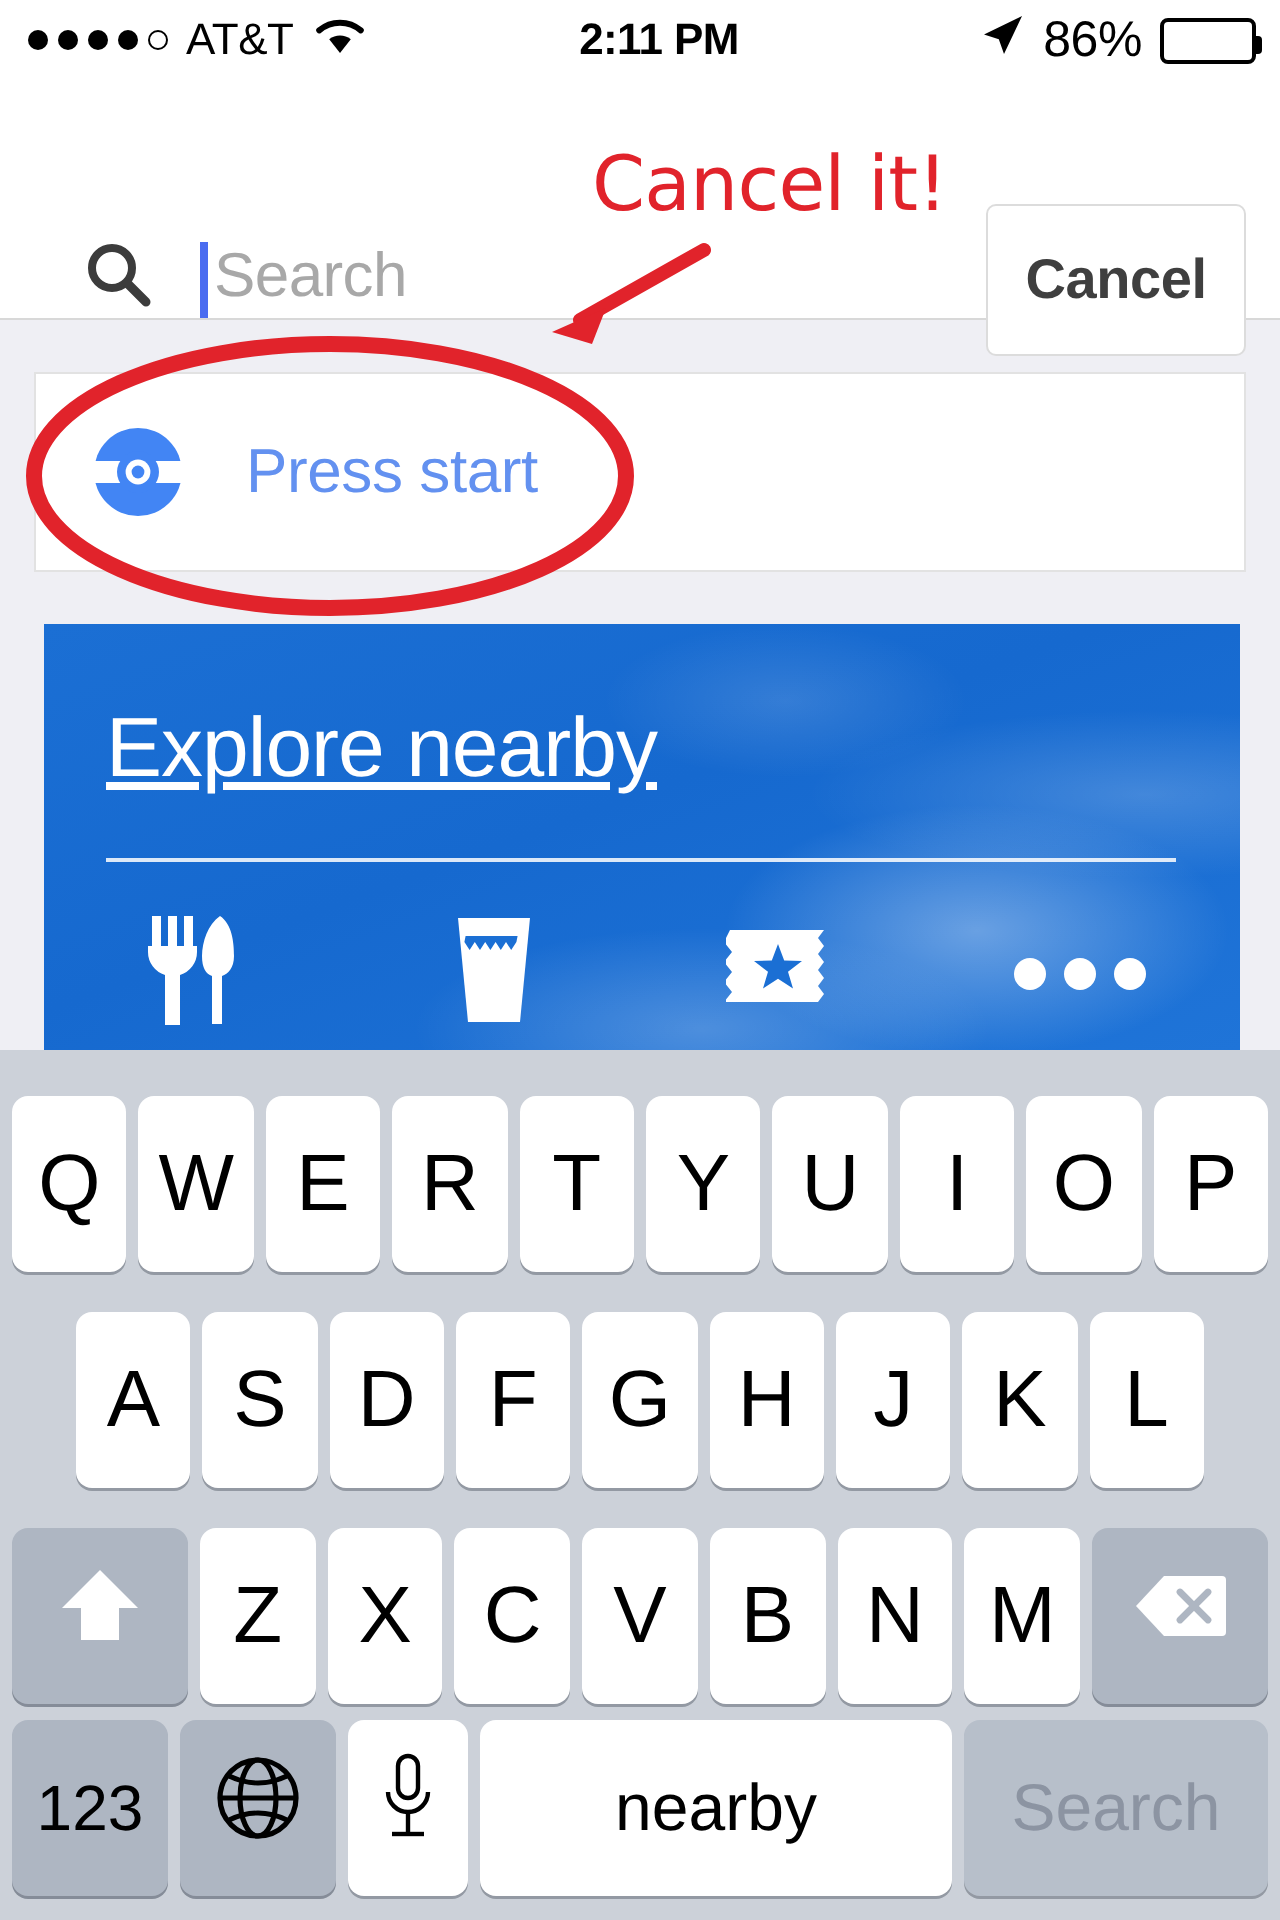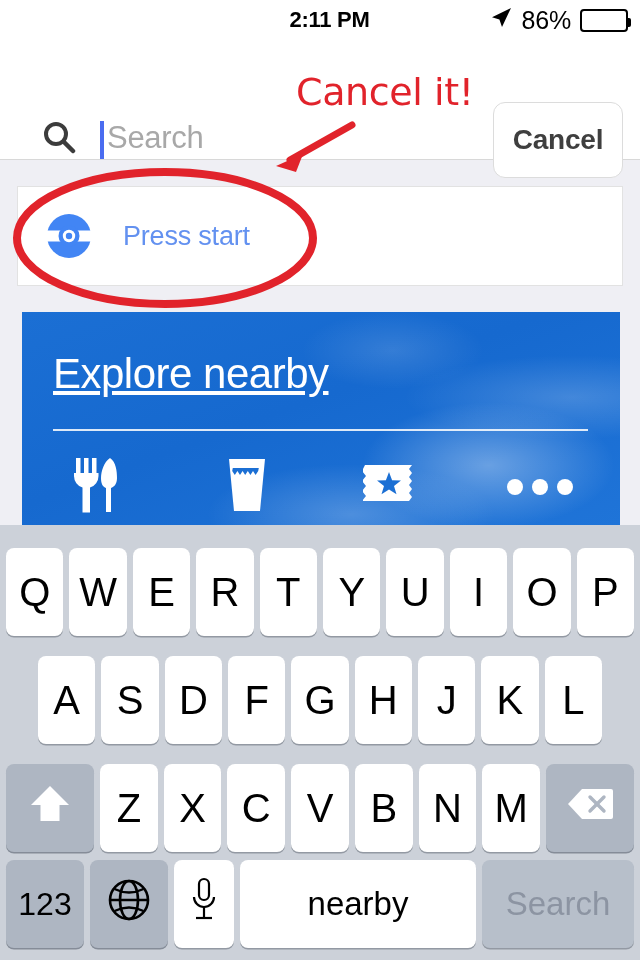--- a/index.html
+++ b/index.html
@@ -115,21 +115,21 @@
     font-size: 31px;
     color: #a8a8a8;
     letter-spacing: -0.3px;
   }
   .cancel-button {
     position: absolute;
     right: 17px; top: 62px;
     width: 130px; height: 76px;
     background: #ffffff;
     border: 1.5px solid #dcdcdc;
-    border-radius: 12px;
+    border-radius: 5px;
     display: flex;
     align-items: center;
     justify-content: center;
     font-size: 28px;
     font-weight: bold;
     color: #3f3f3f;
     letter-spacing: -0.2px;
   }
 
   
@@ -142,21 +142,21 @@
     display: flex;
     align-items: center;
   }
   .start-icon {
     margin-left: 28px;
     width: 46px; height: 46px;
     flex: 0 0 auto;
   }
   .start-label {
     margin-left: 31px;
-    font-size: 27px;
+    font-size: 31px;
     color: #6391f0;
     letter-spacing: -0.2px;
   }
 
   
   .explore-card {
     position: absolute;
     left: 22px; top: 312px;
     width: 598px; height: 213px;
     overflow: hidden;
@@ -274,20 +274,36 @@
     color: #8c94a2;
     background: #b7bfca;
   }
 </style>
 </head>
 <body>
 
 <div id="screen">
 
   <div class="status-bar">
+    <div class="status-left">
+      <div class="signal-dots">
+        <span class="dot"></span>
+        <span class="dot"></span>
+        <span class="dot"></span>
+        <span class="dot"></span>
+        <span class="dot empty"></span>
+      </div>
+      <span class="carrier">AT&amp;T</span>
+      <span class="wifi-icon">
+        <svg width="28" height="21" viewBox="0 0 28 21">
+          <path d="M14 19.5 L8.6 12.6 A8.8 8.8 0 0 1 19.4 12.6 Z" fill="#000"></path>
+          <path d="M3.6 8.2 A16 16 0 0 1 24.4 8.2" stroke="#000" stroke-width="3" fill="none" stroke-linecap="round"></path>
+        </svg>
+      </span>
+    </div>
     <div class="status-center">2:11 PM</div>
     <div class="status-right">
       <span>
         <svg width="24" height="24" viewBox="0 0 24 24">
           <path d="M22 2 L3 11.2 L10.4 13.6 L13 21 Z" fill="#000"></path>
         </svg>
       </span>
       <span class="battery-pct">86%</span>
       <span class="battery-shell">
         <span class="battery-fill" style="width:86%"></span>

